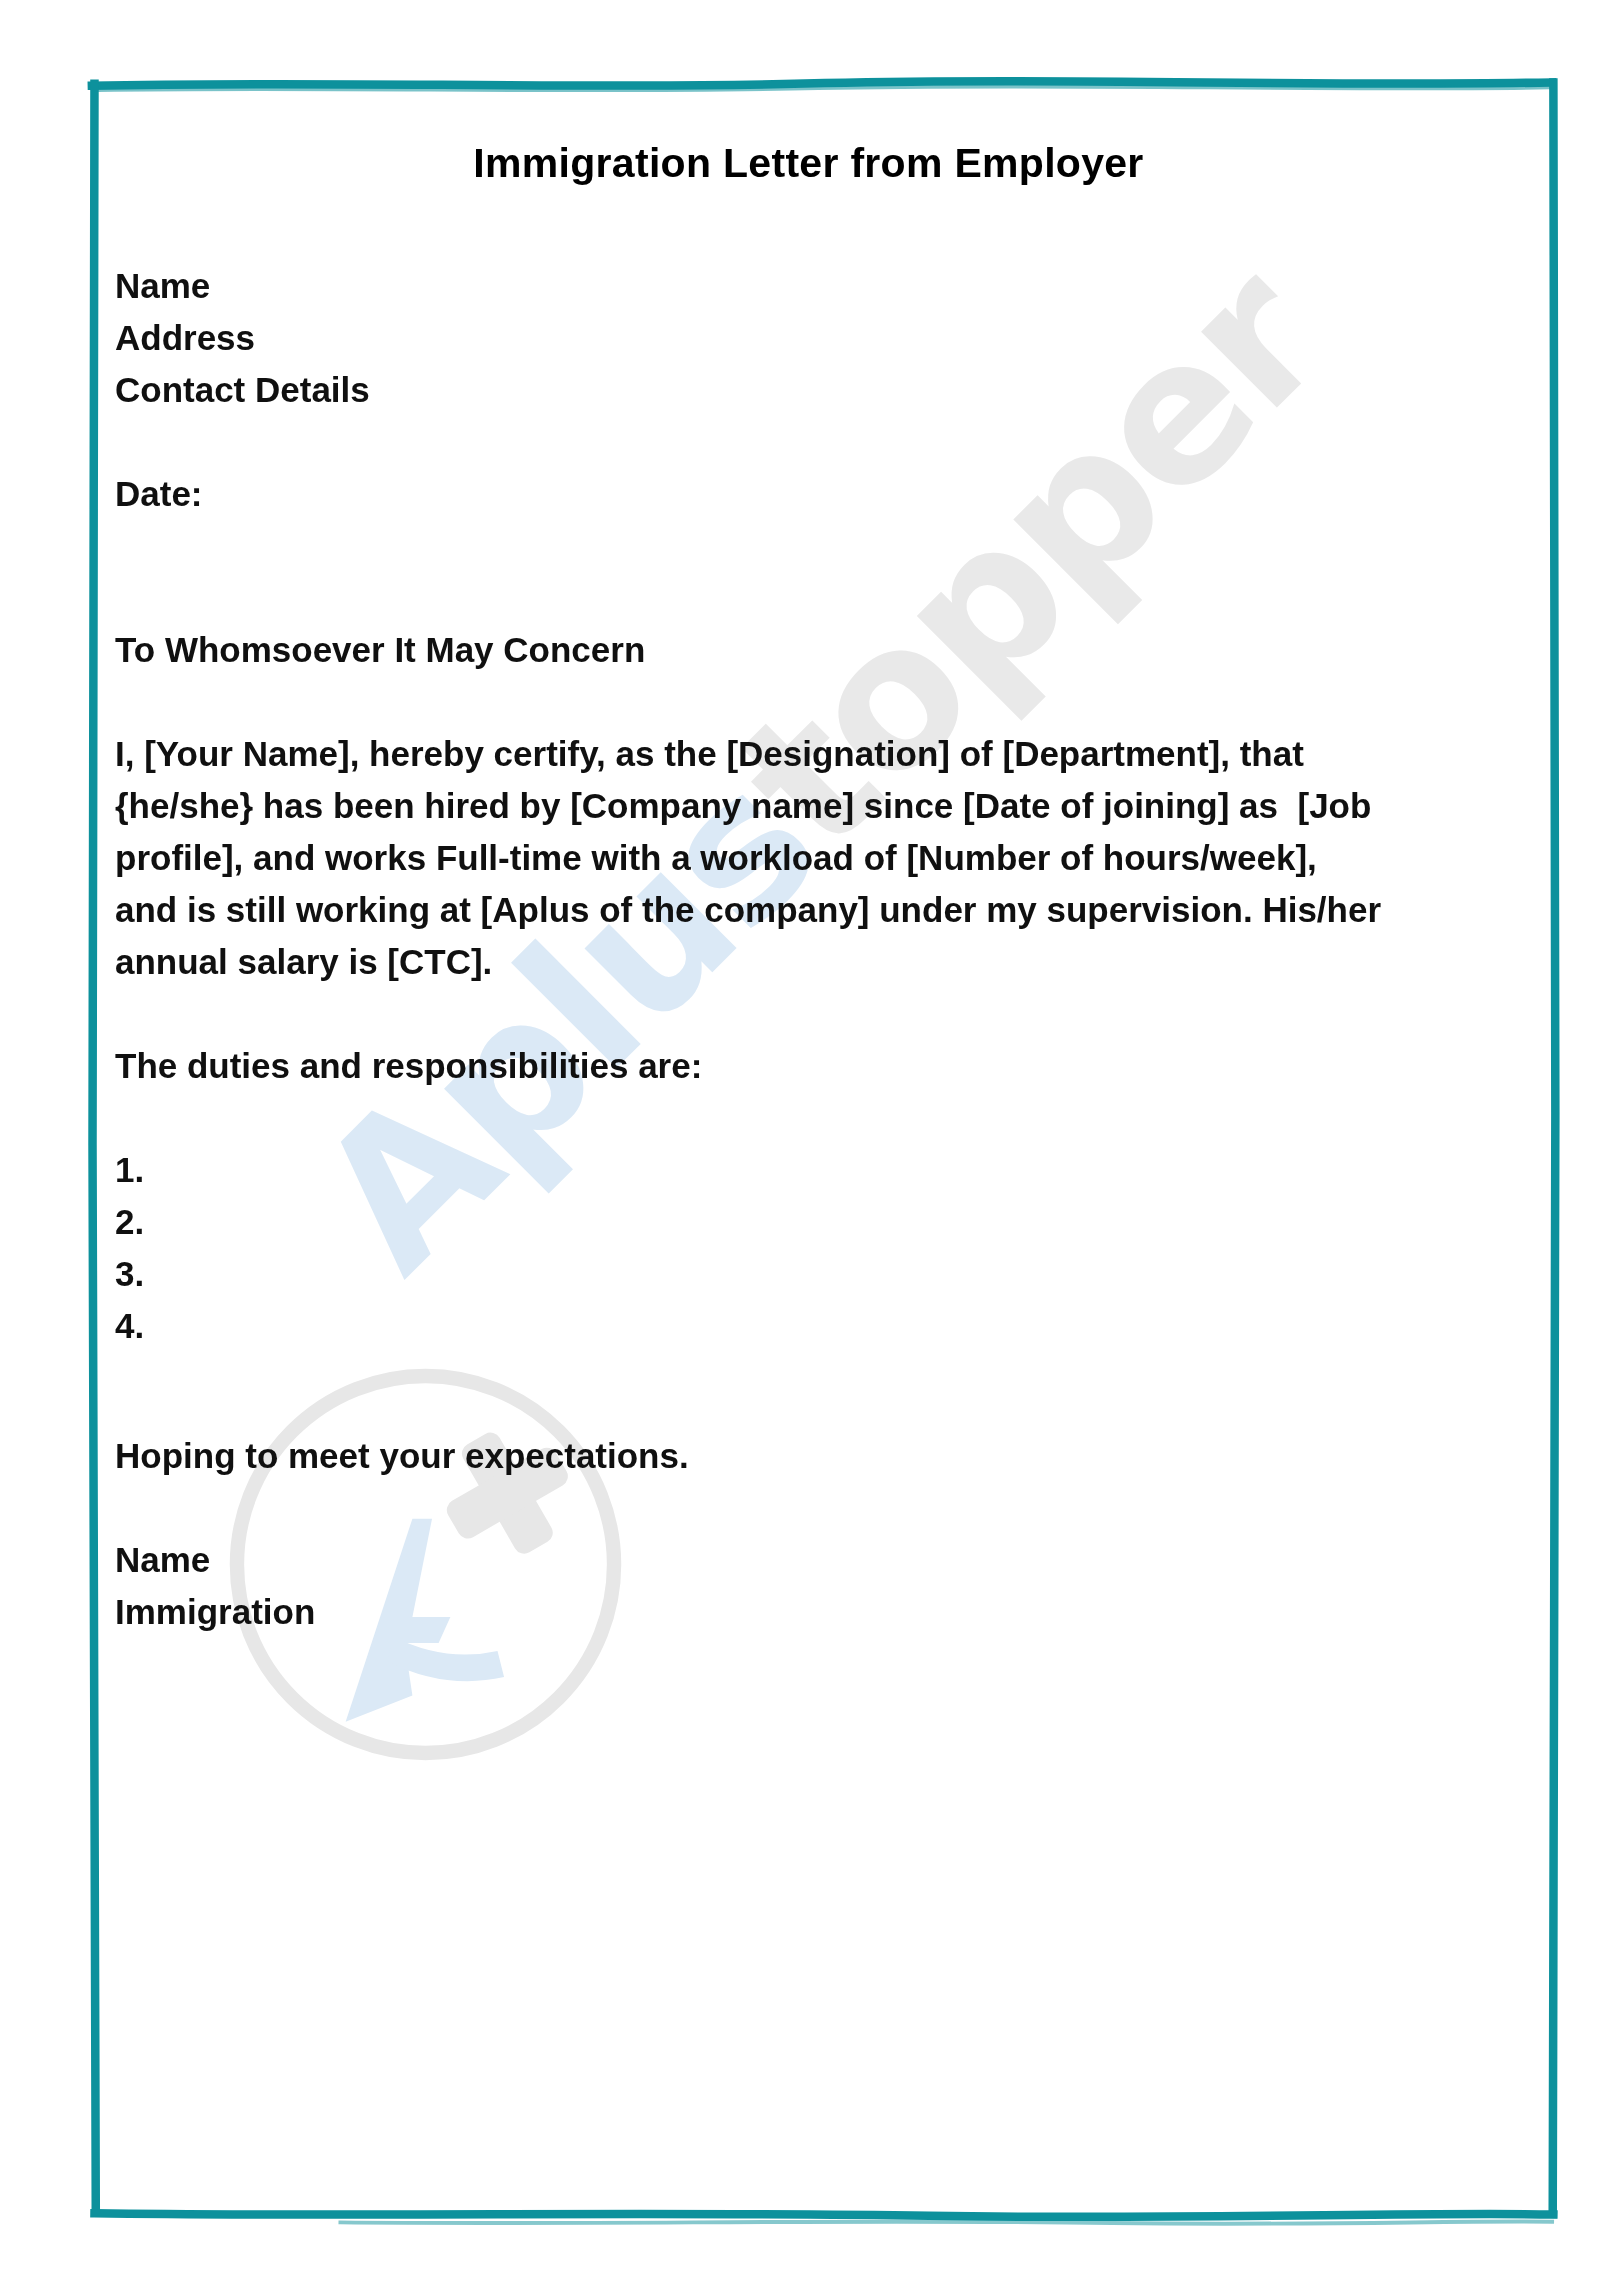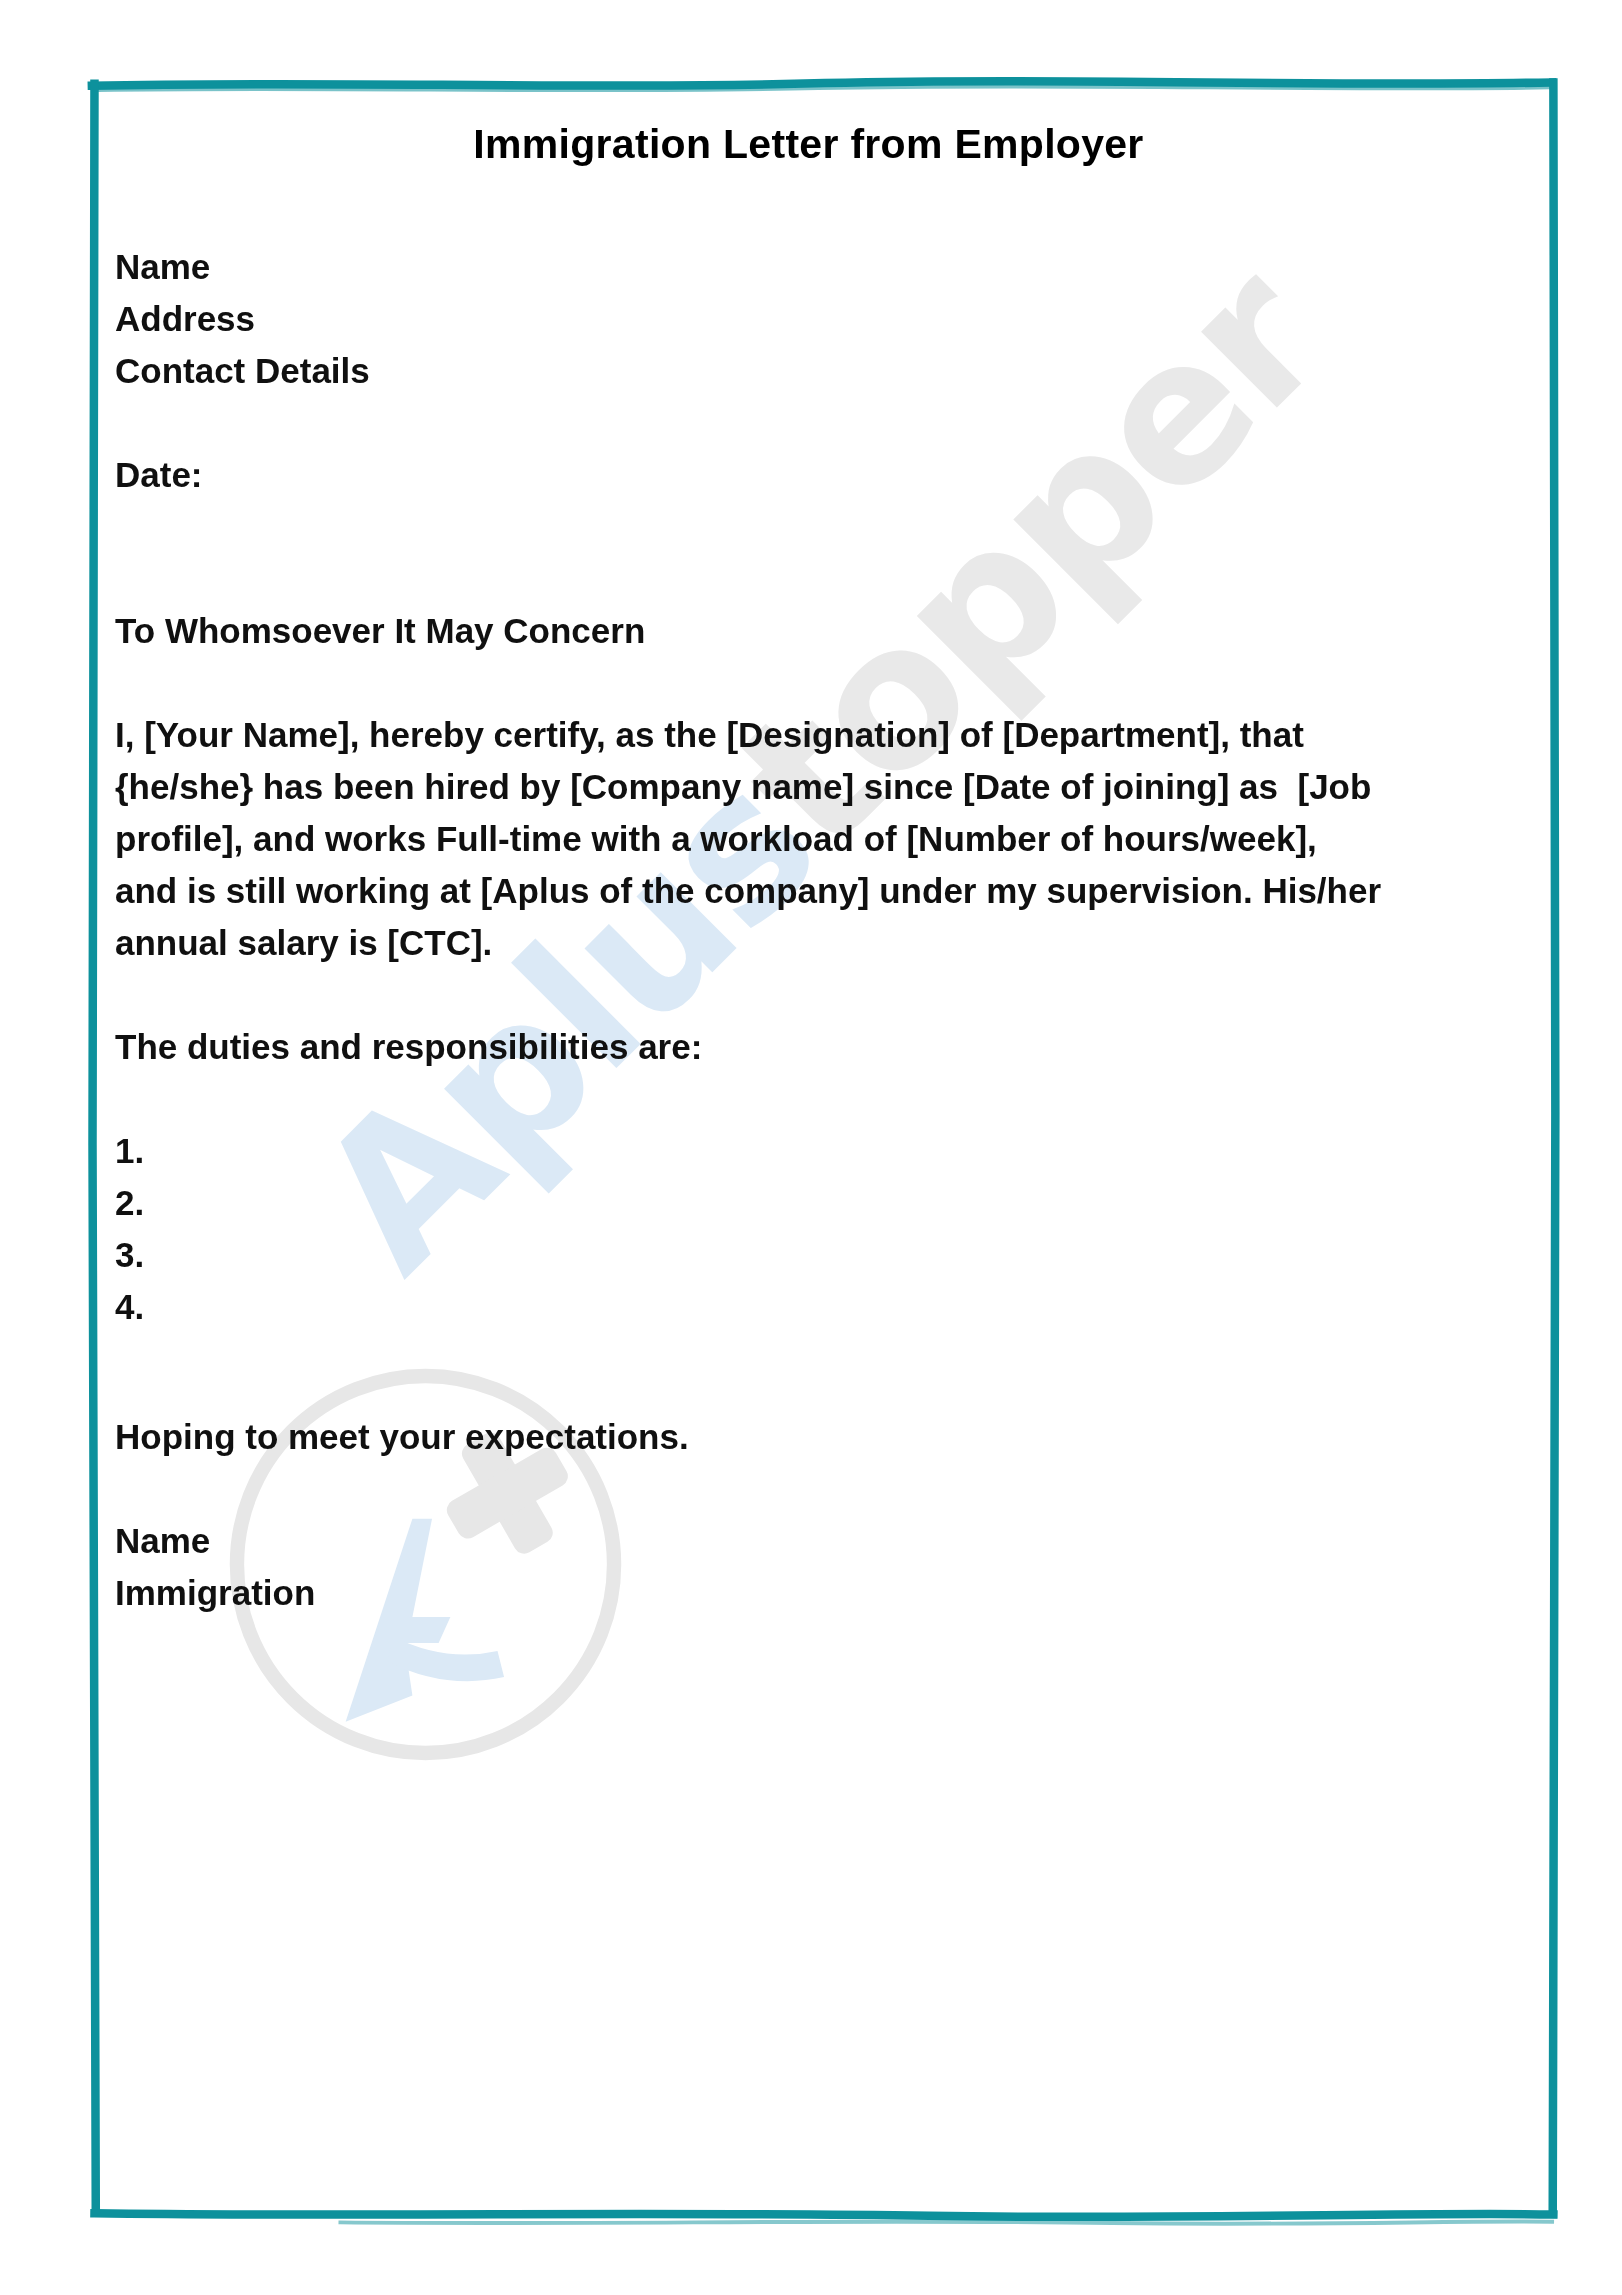--- a/index.html
+++ b/index.html
@@ -57,21 +57,21 @@
     left: 216px;
     top: 1355px;
     width: 419px;
     height: 419px;
   }
 
   
   .content {
     position: absolute;
     left: 115px;
-    top: 109px;
+    top: 128px;
     width: 1387px;
   }
   .doc-title {
     text-align: center;
     font-family: "Liberation Sans", sans-serif;
     font-weight: 700;
     font-size: 41px;
     color: #000000;
     letter-spacing: 0.3px;
     margin: 0 0 0 0;

